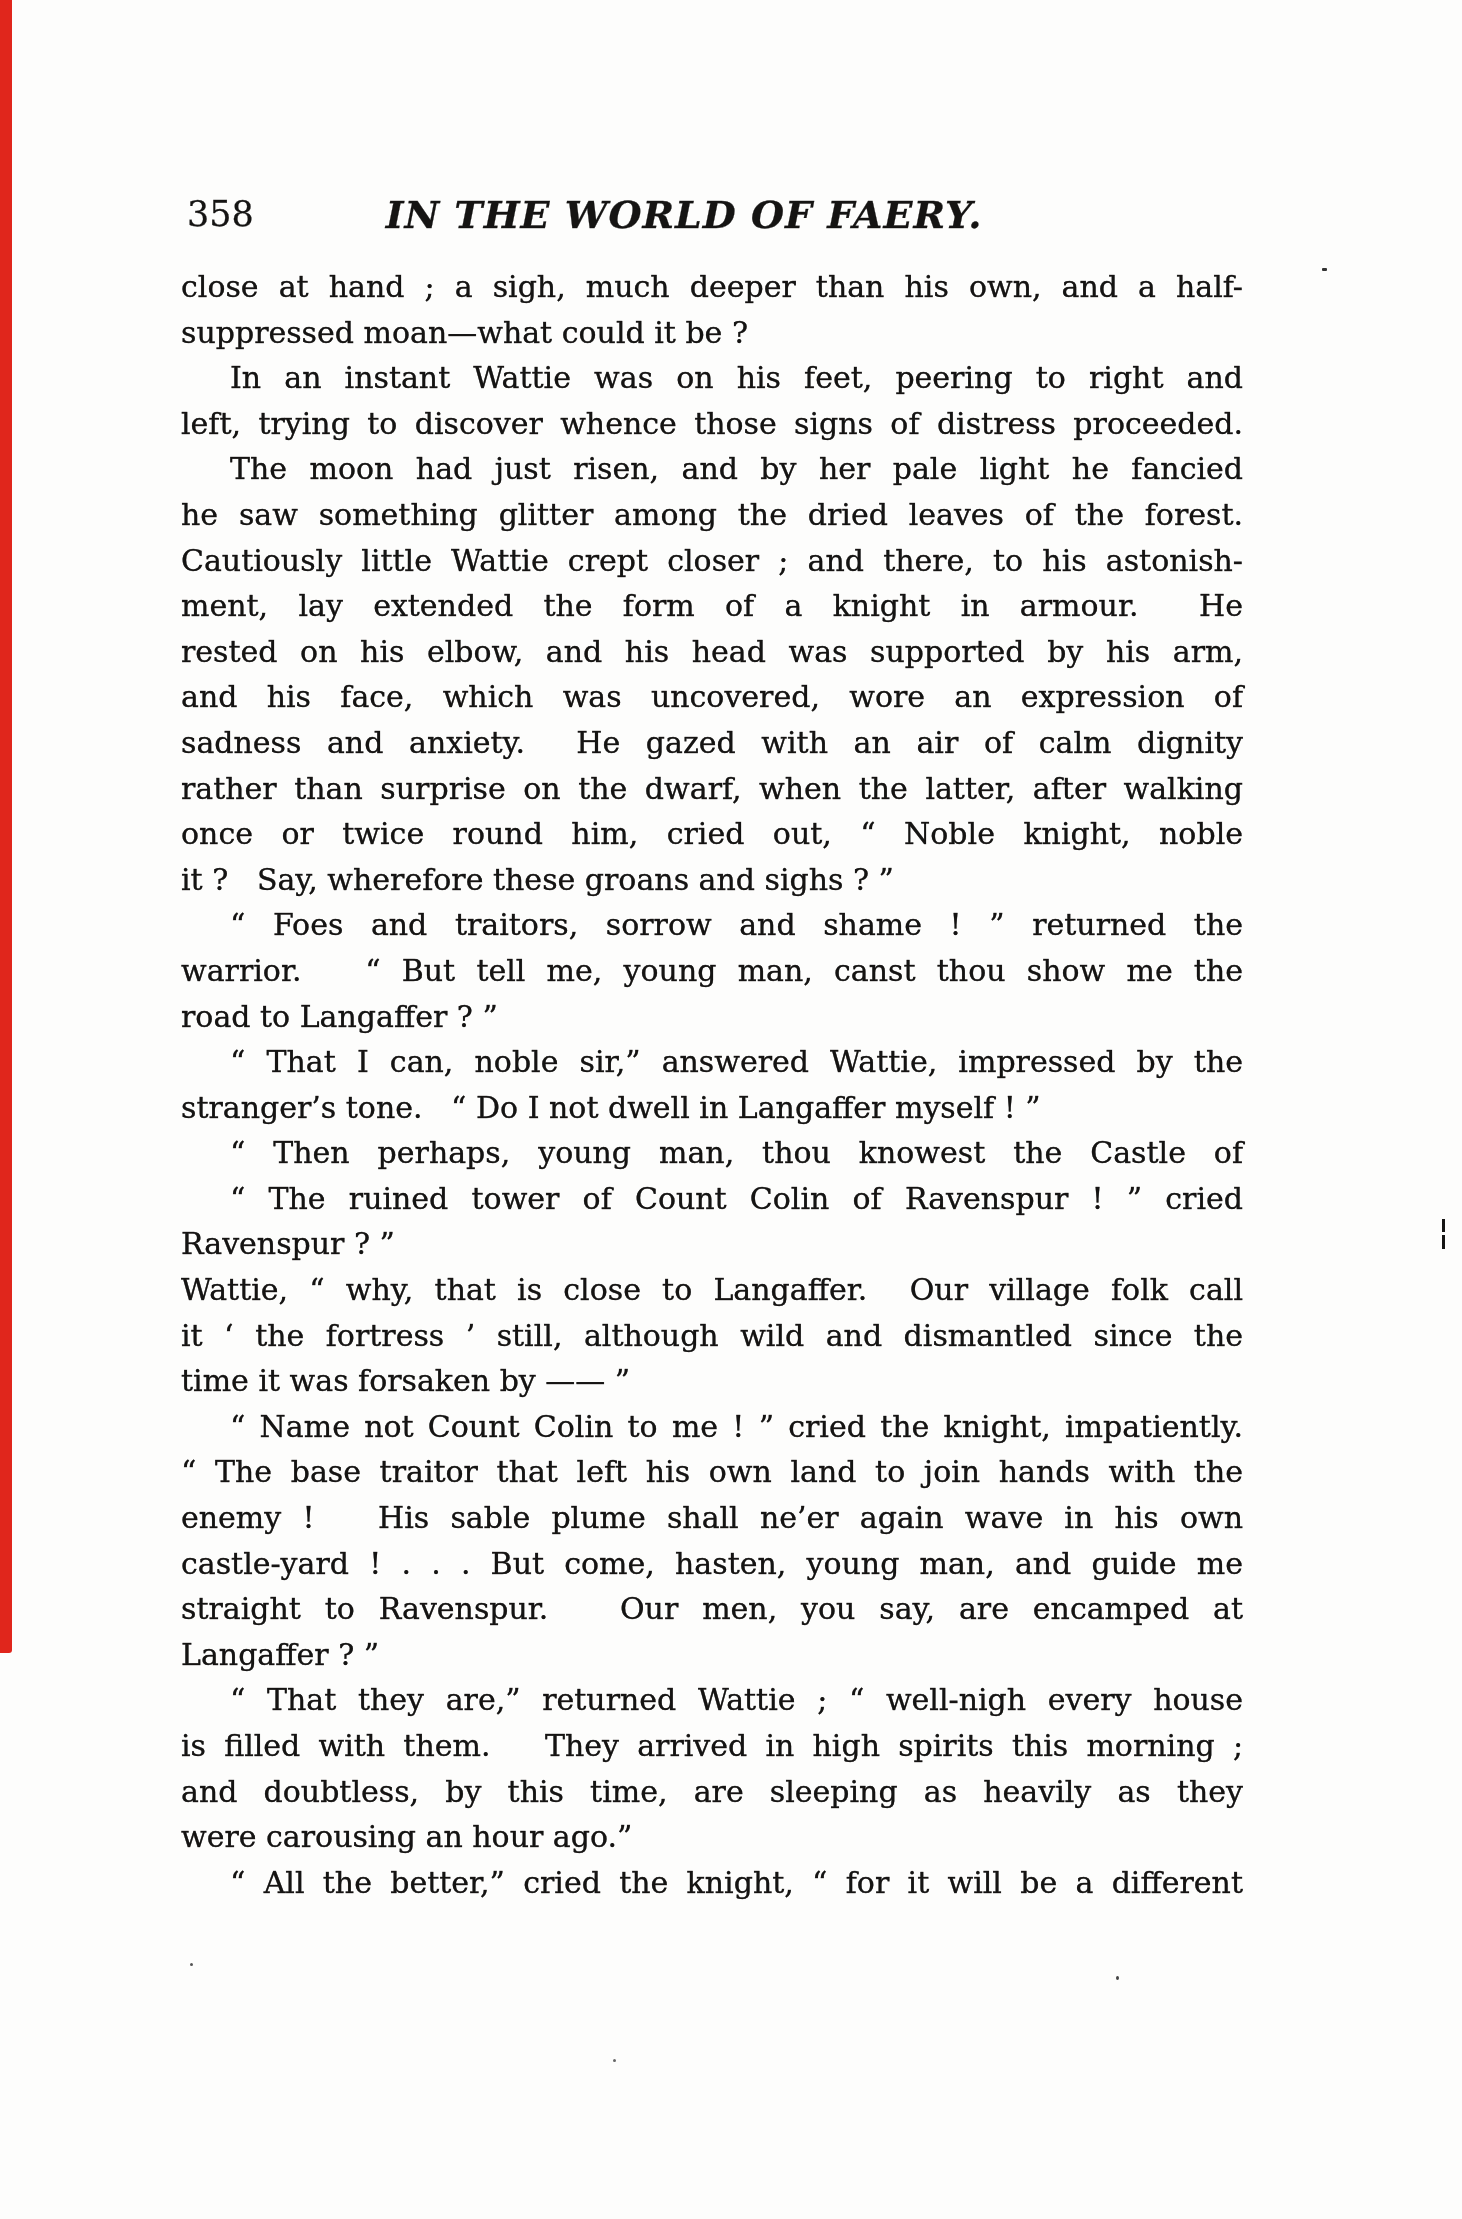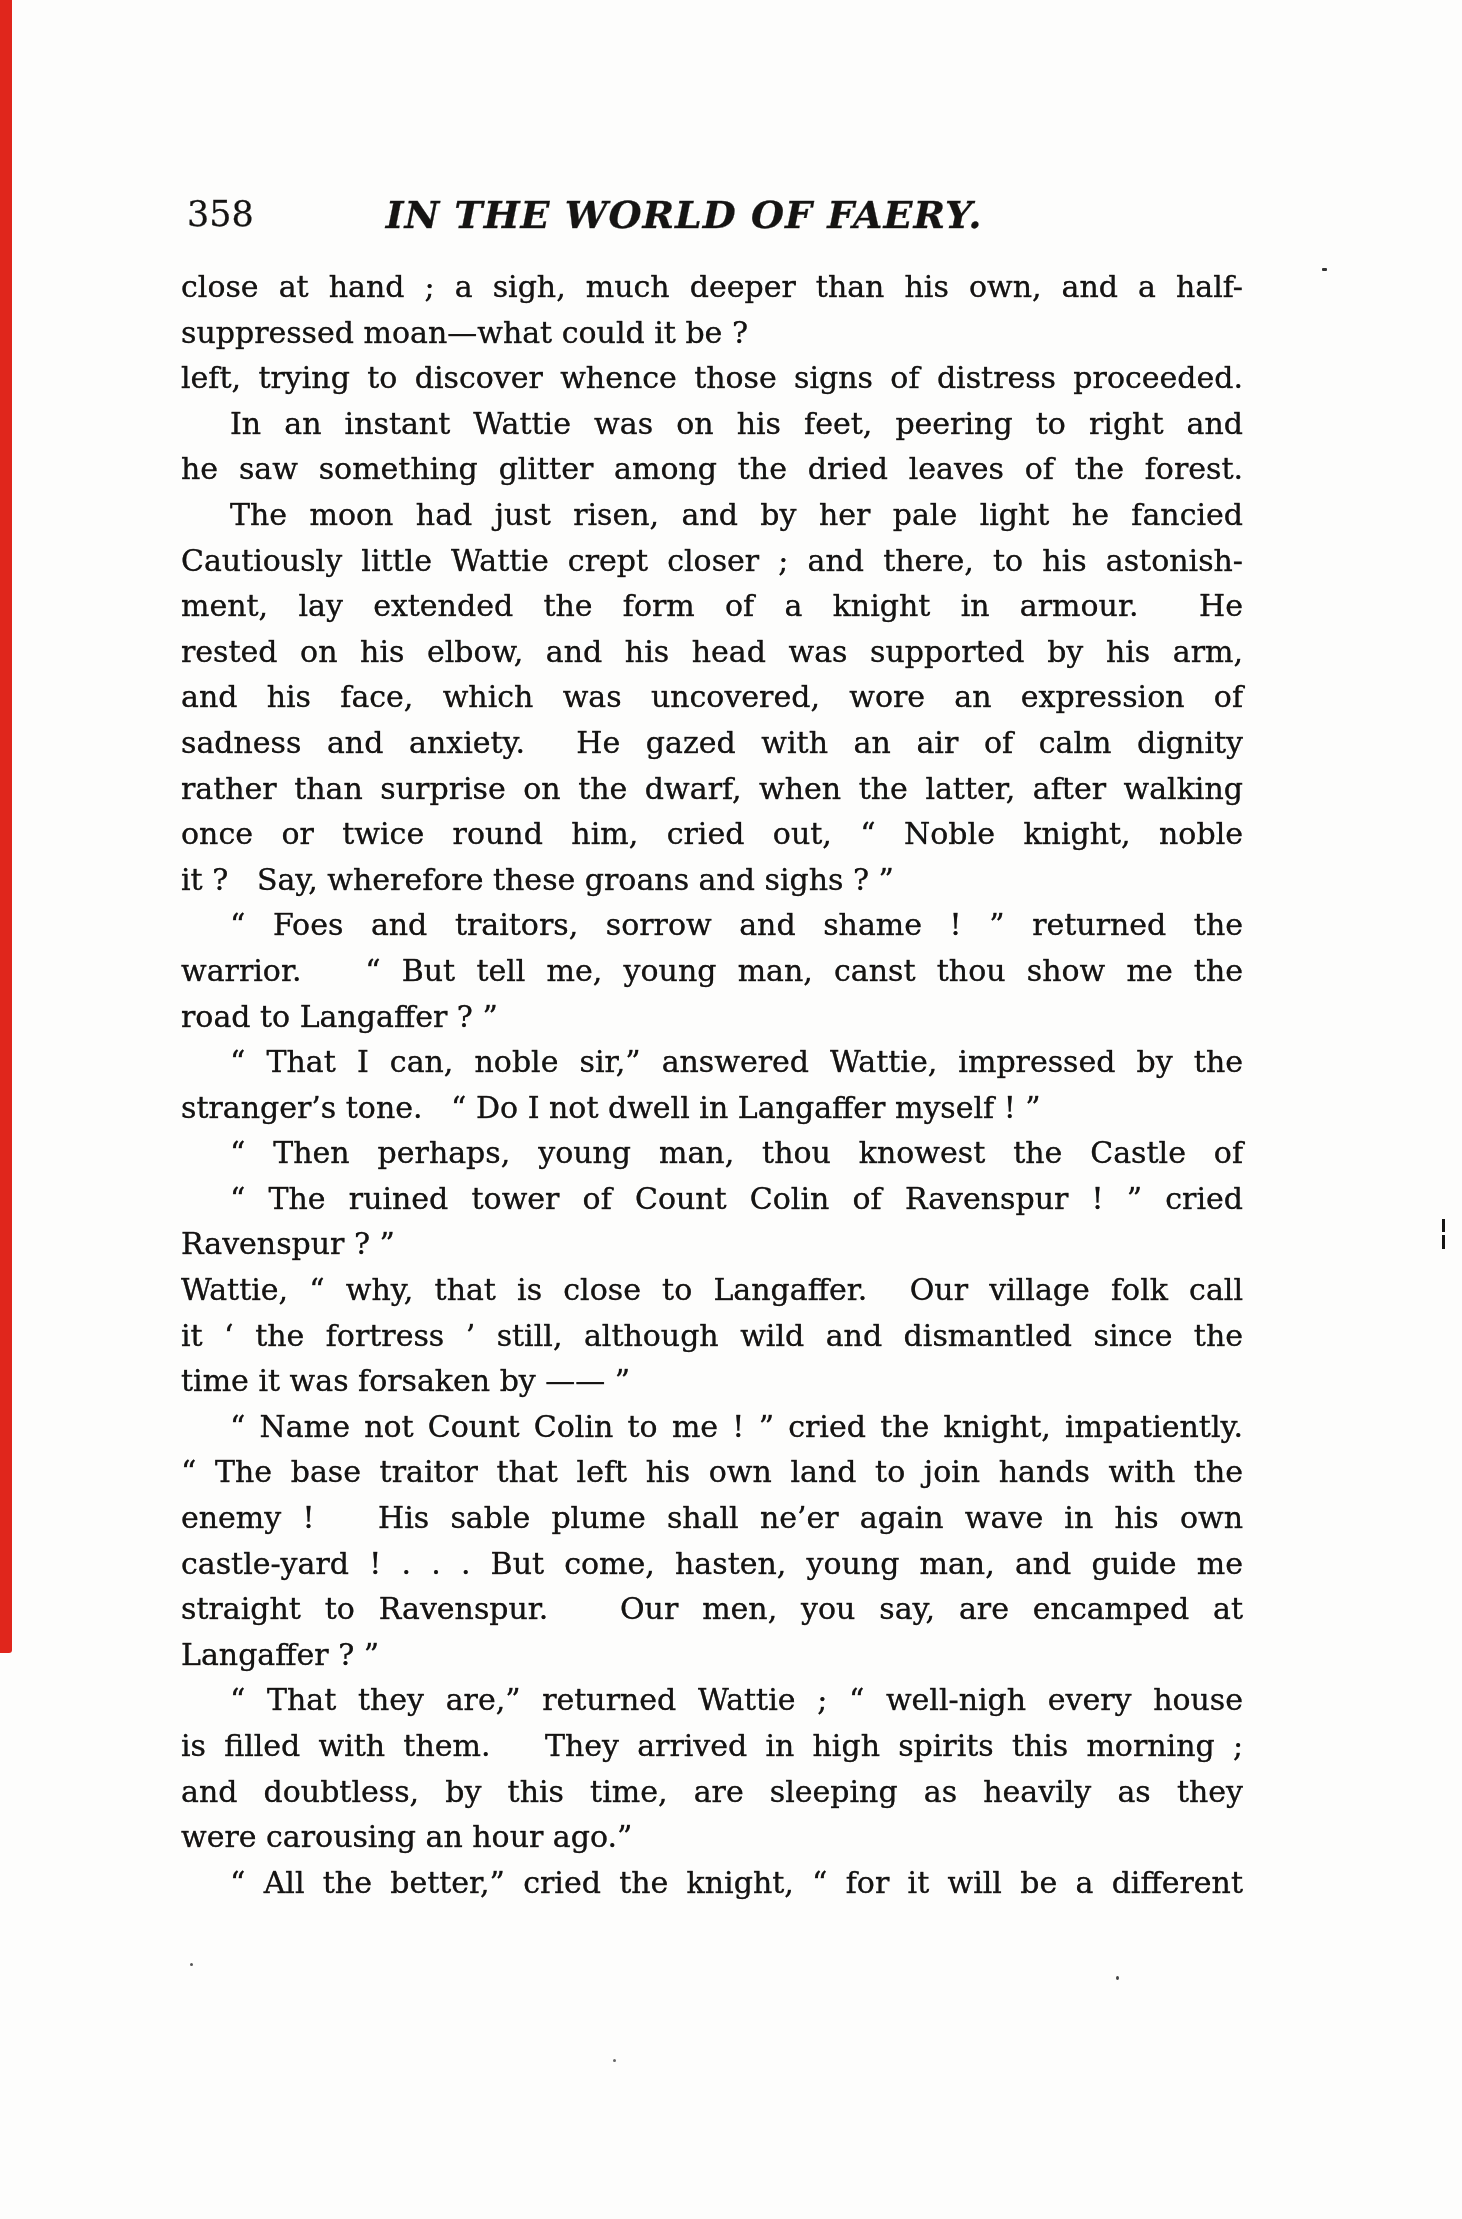--- a/index.html
+++ b/index.html
@@ -92,24 +92,24 @@
   <div class="scan-edge"></div>
 
   <div class="page-header">
     <span class="page-number">358</span>
     <span class="running-title">IN THE WORLD OF FAERY.</span>
   </div>
 
   <main class="body-text" id="body-text">
       <div class="line fill">close at hand ; a sigh, much deeper than his own, and a half-</div>
       <div class="line">suppressed moan—what could it be ?</div>
+      <div class="line indent fill">In an instant Wattie was on his feet, peering to right and</div>
       <div class="line fill">left, trying to discover whence those signs of distress proceeded.</div>
-      <div class="line indent fill">In an instant Wattie was on his feet, peering to right and</div>
+      <div class="line indent fill">The moon had just risen, and by her pale light he fancied</div>
       <div class="line fill">he saw something glitter among the dried leaves of the forest.</div>
-      <div class="line indent fill">The moon had just risen, and by her pale light he fancied</div>
       <div class="line fill">Cautiously little Wattie crept closer ; and there, to his astonish-</div>
       <div class="line fill">ment, lay extended the form of a knight in armour.  He</div>
       <div class="line fill">rested on his elbow, and his head was supported by his arm,</div>
       <div class="line fill">and his face, which was uncovered, wore an expression of</div>
       <div class="line fill">sadness and anxiety.  He gazed with an air of calm dignity</div>
       <div class="line fill">rather than surprise on the dwarf, when the latter, after walking</div>
       <div class="line fill">once or twice round him, cried out, “ Noble knight, noble</div>
       <div class="line">it ?   Say, wherefore these groans and sighs ? ”</div>
       <div class="line indent fill">“ Foes and traitors, sorrow and shame ! ” returned the</div>
       <div class="line fill">warrior.   “ But tell me, young man, canst thou show me the</div>

